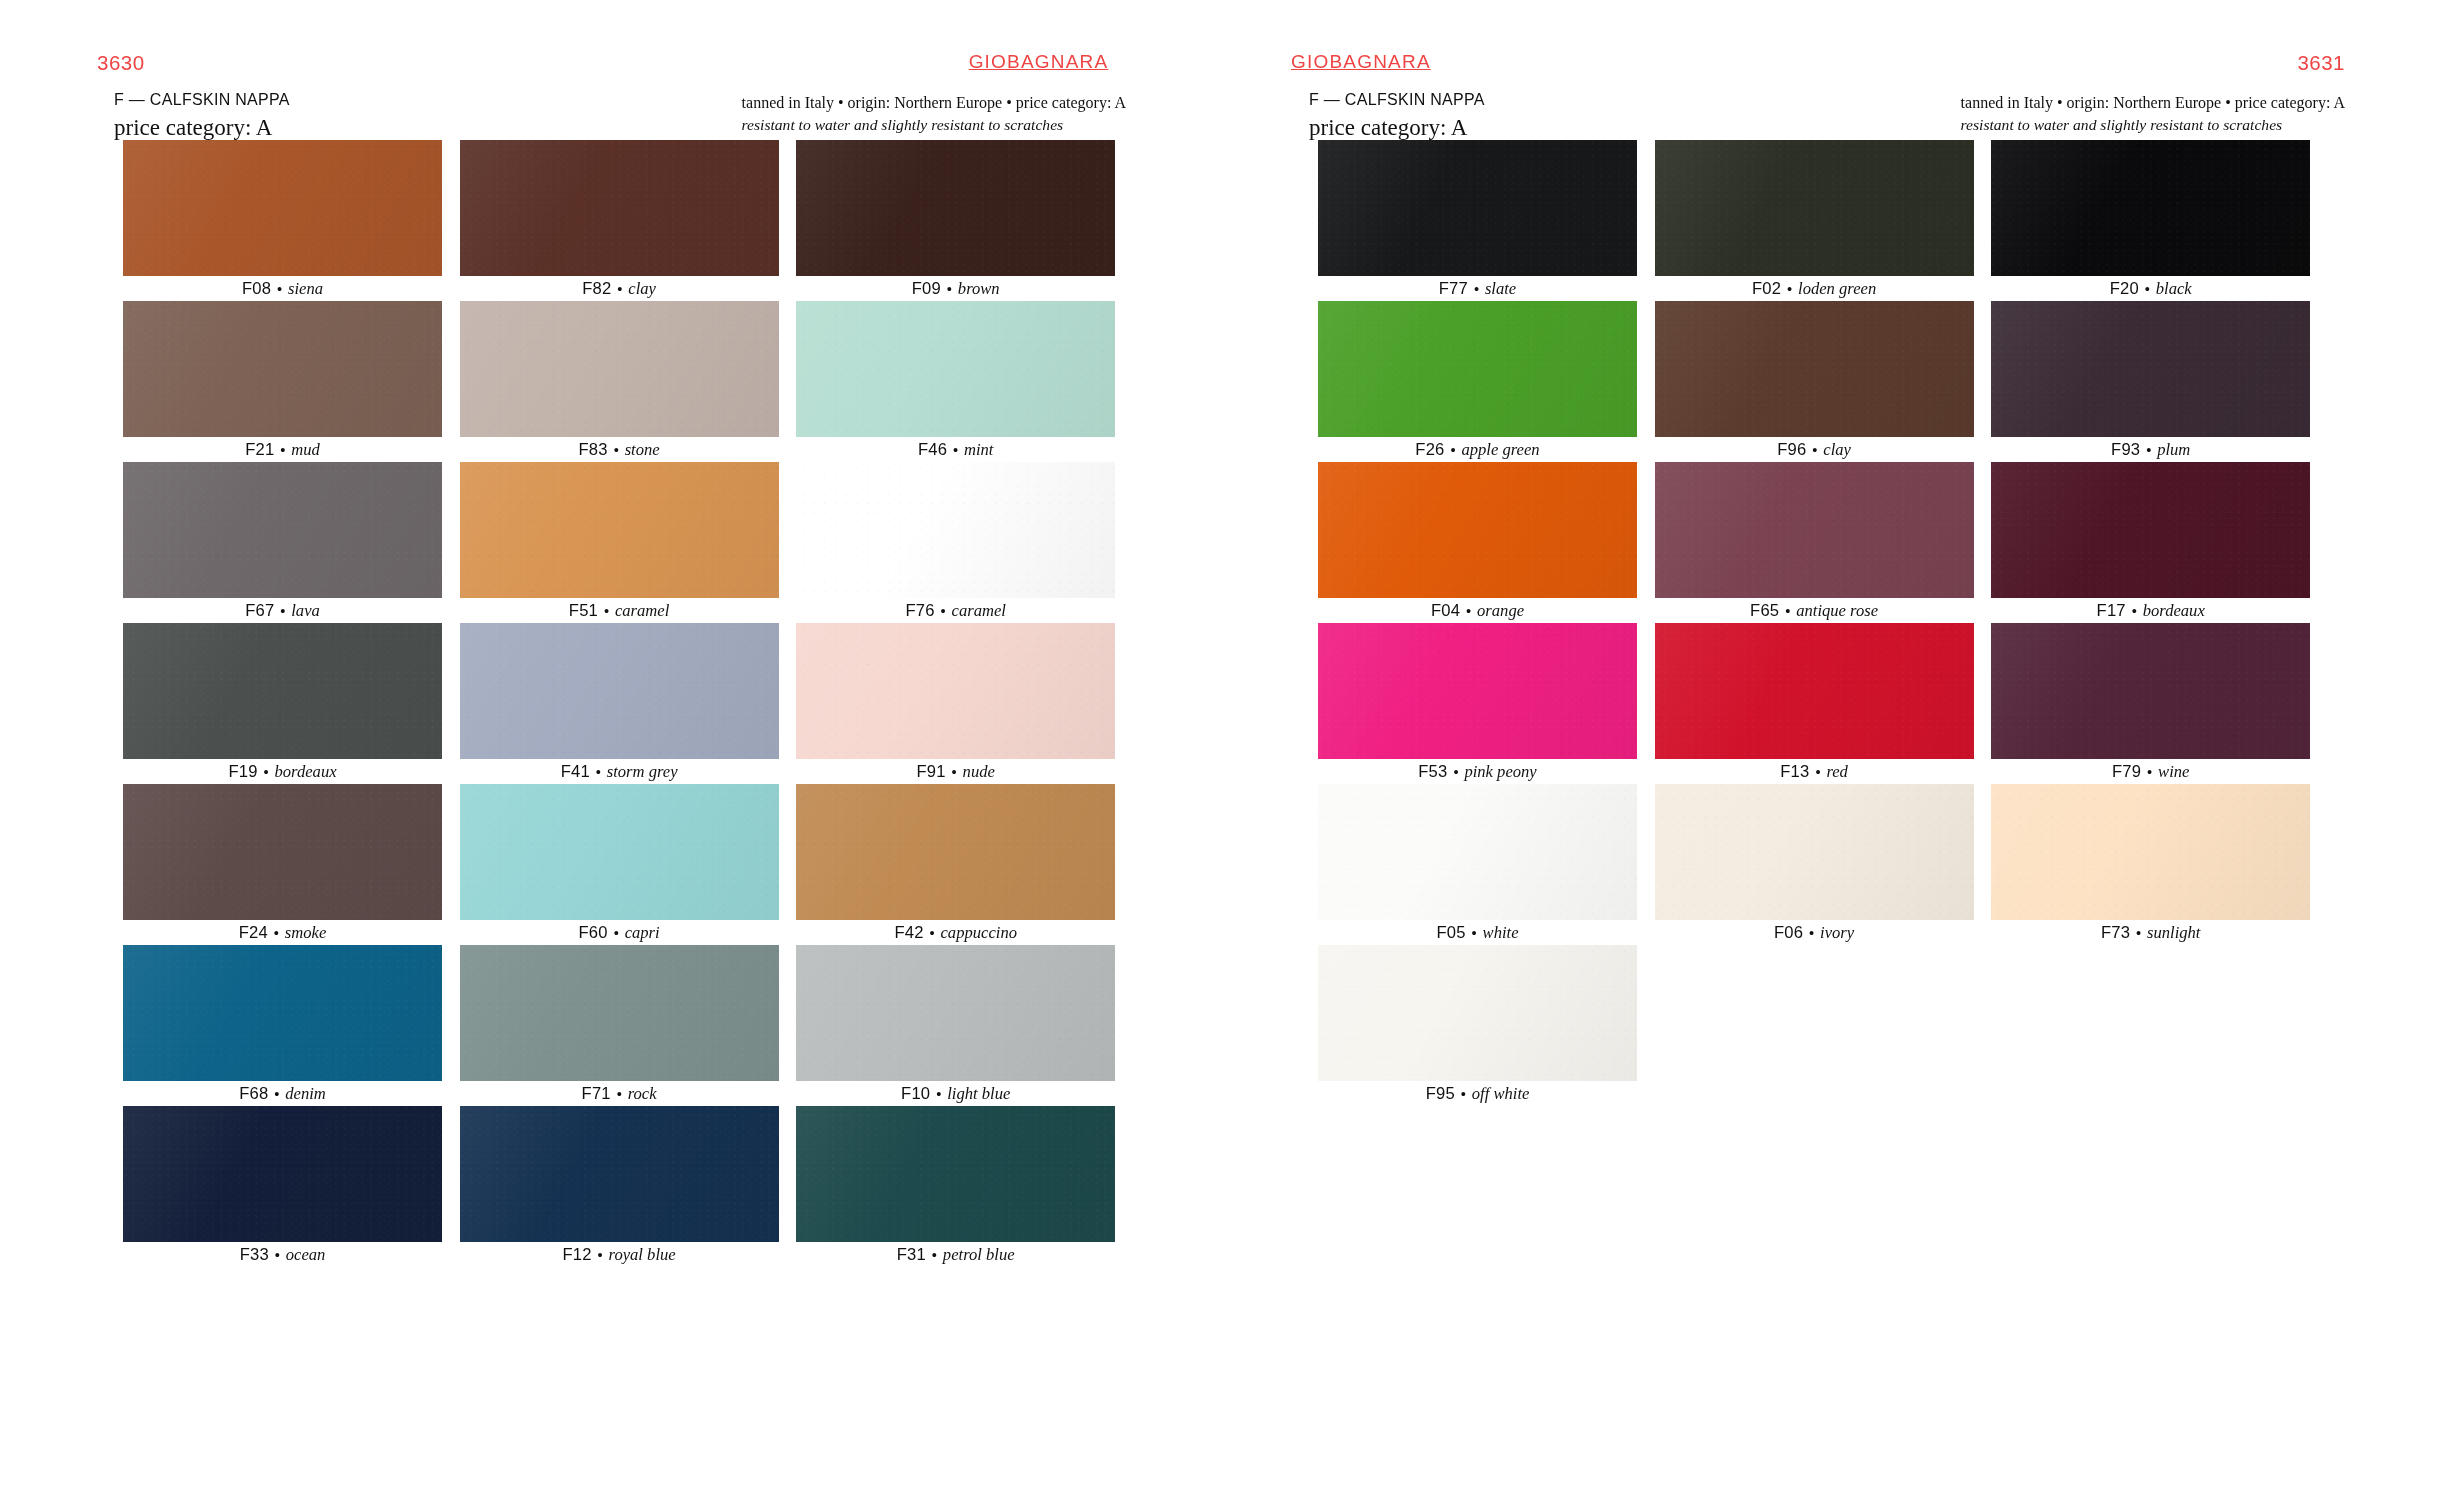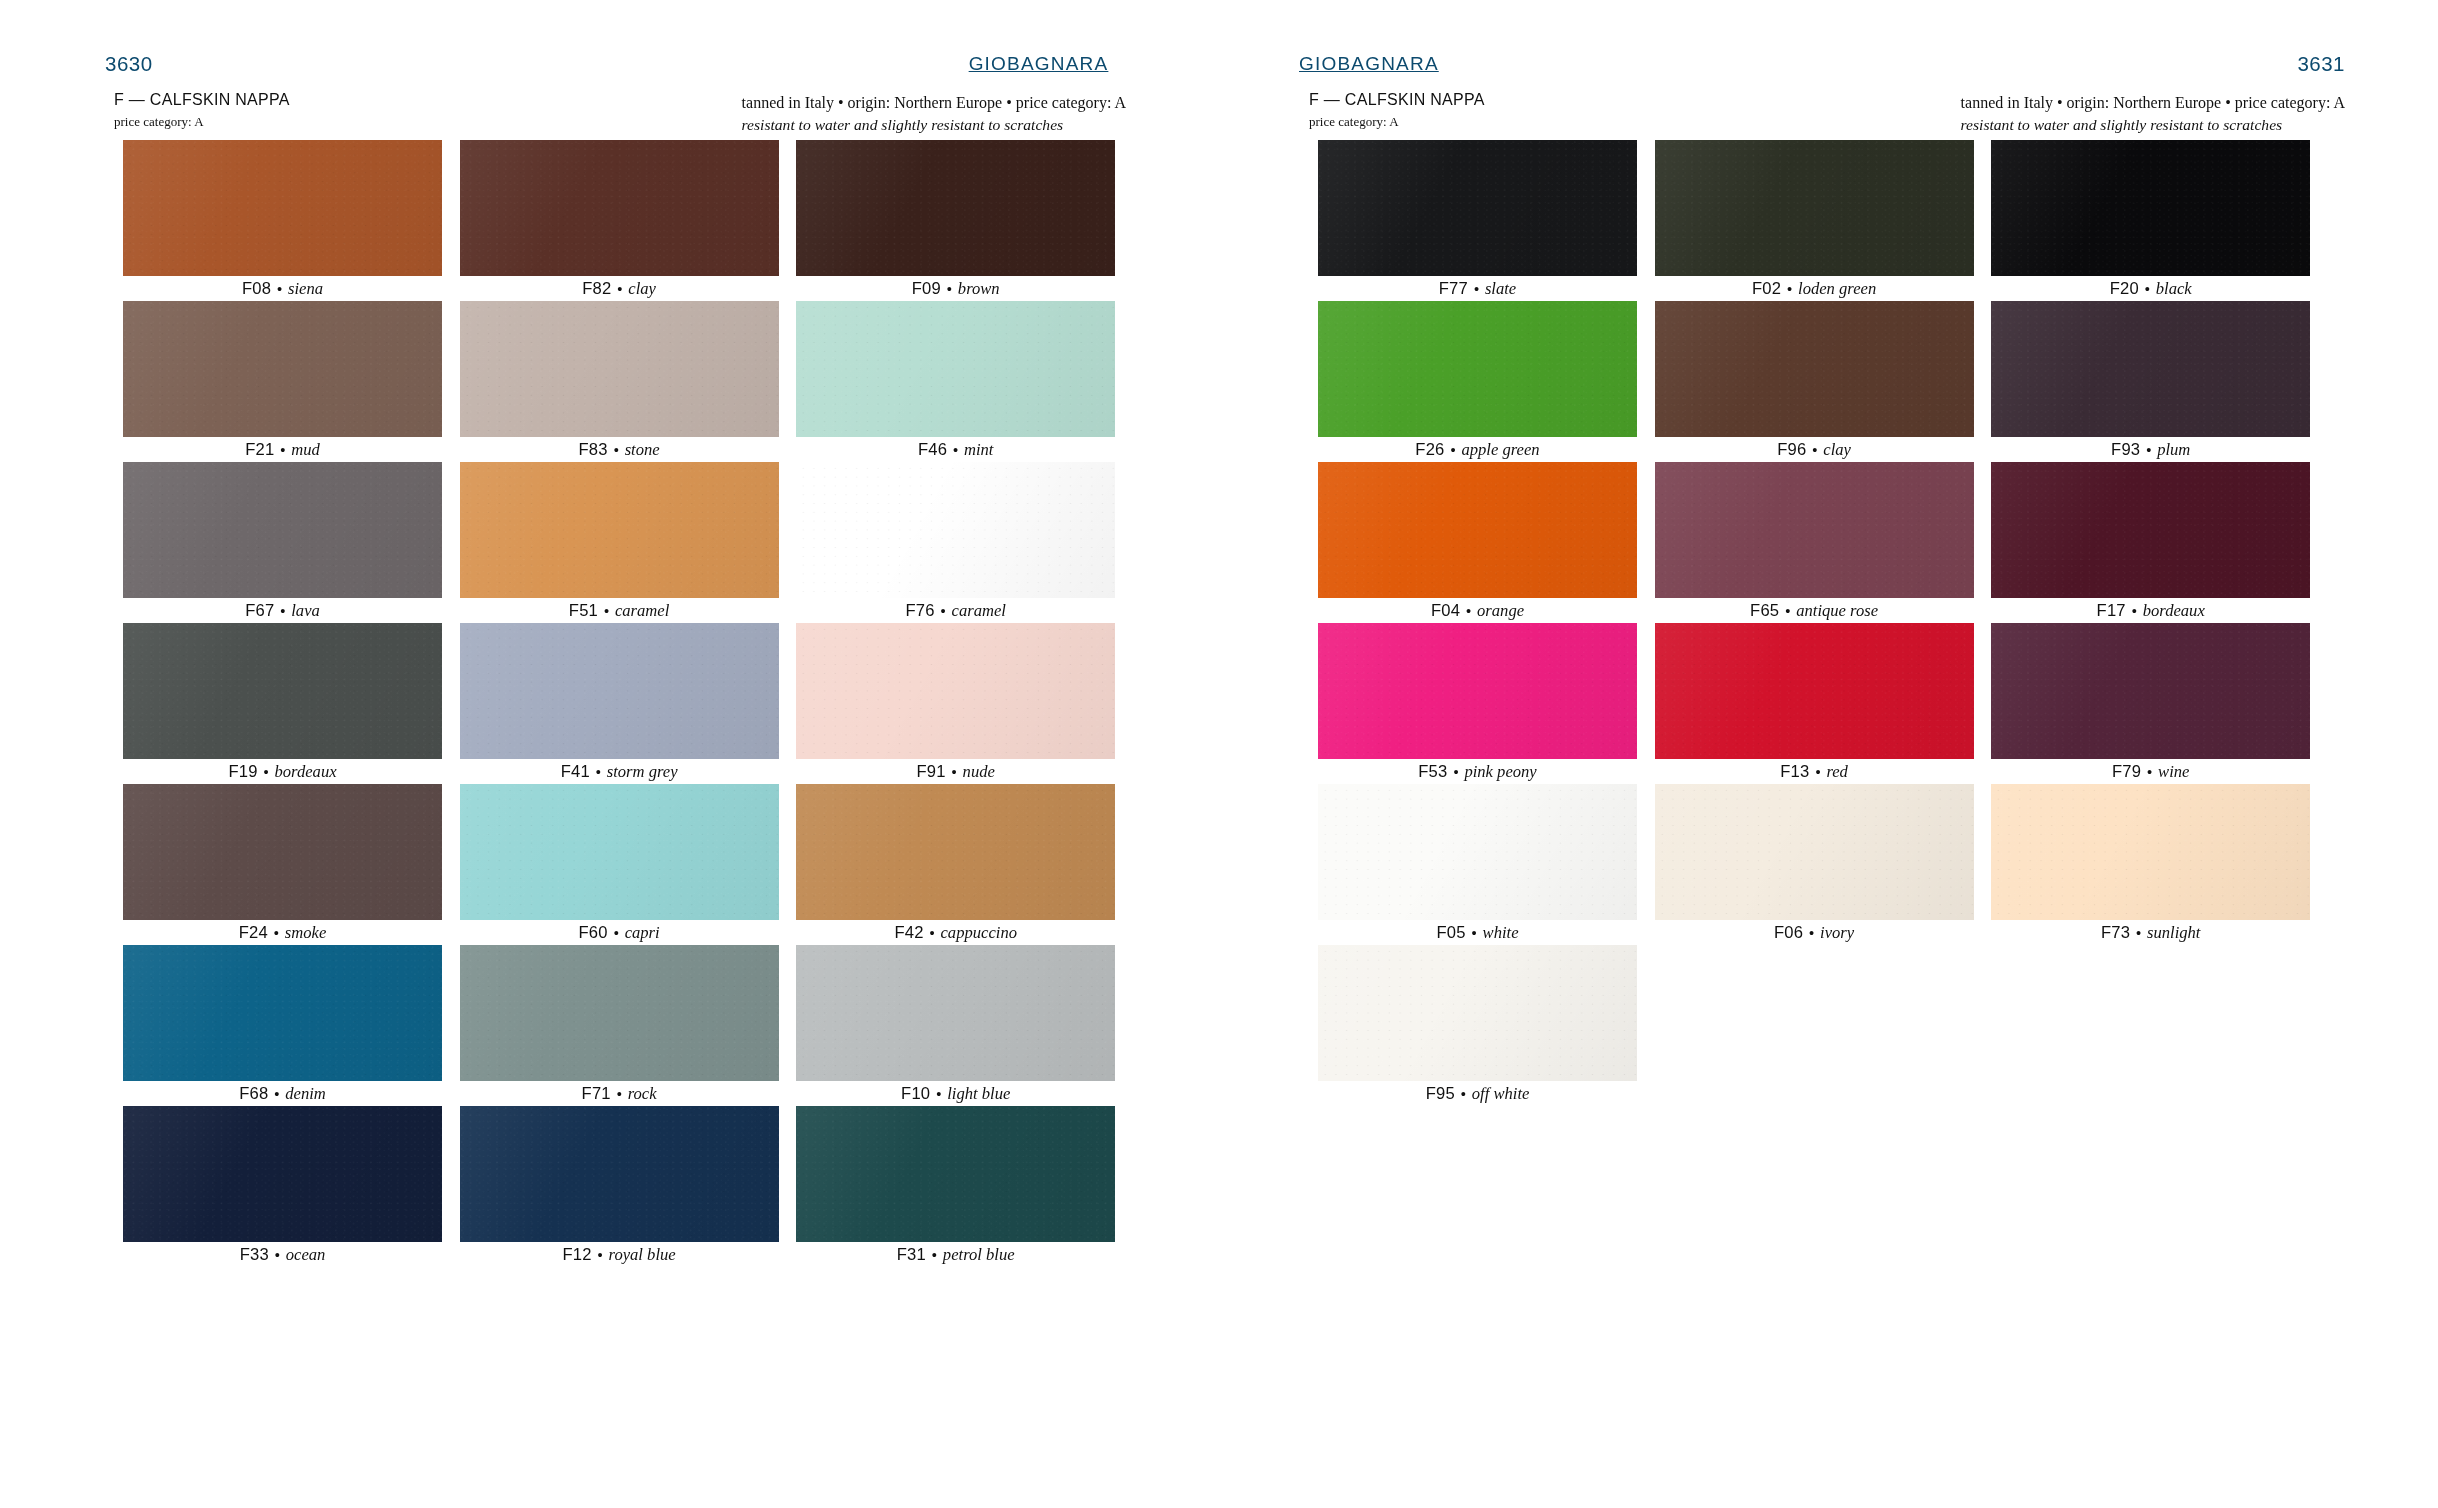--- a/index.html
+++ b/index.html
@@ -27,27 +27,26 @@
   .page-inner {
     position: relative;
     width: 100%;
     height: 100%;
   }
 
   
   .runhead {
     position: absolute;
     top: 51px;
-    left: 12px; right: 0;
+    left: 4px; right: 0;
     height: 25px;
     display: flex;
-    align-items: center;
     font-size: 19.5px;
     letter-spacing: 0.6px;
-    color: #0c4a6e;
+    color: #ef4444;
   }
   .page-left .runhead { padding-left: 93px; padding-right: 93px; }
   .page-right .runhead { padding-left: 68px; padding-right: 93px; }
   .runhead .folio {
     font-family: "Liberation Sans", sans-serif;
     font-size: 20.5px;
     letter-spacing: 0.5px;
   }
   .runhead .brand {
     font-family: "Liberation Sans", sans-serif;
@@ -75,21 +74,21 @@
   .title-main {
     font-family: "Liberation Sans", sans-serif;
     font-size: 16px;
     letter-spacing: 0.3px;
     color: #111;
     white-space: nowrap;
     line-height: 1.25;
   }
   .title-sub {
     font-family: "Liberation Serif", serif;
-    font-size: 13px;
+    font-size: 23px;
     color: #111;
     margin-top: 3.9px;
     line-height: 1.2;
   }
   .meta-col {
     text-align: left;
     padding-top: 2px;
   }
   .meta-line1 {
     font-family: "Liberation Serif", serif;

